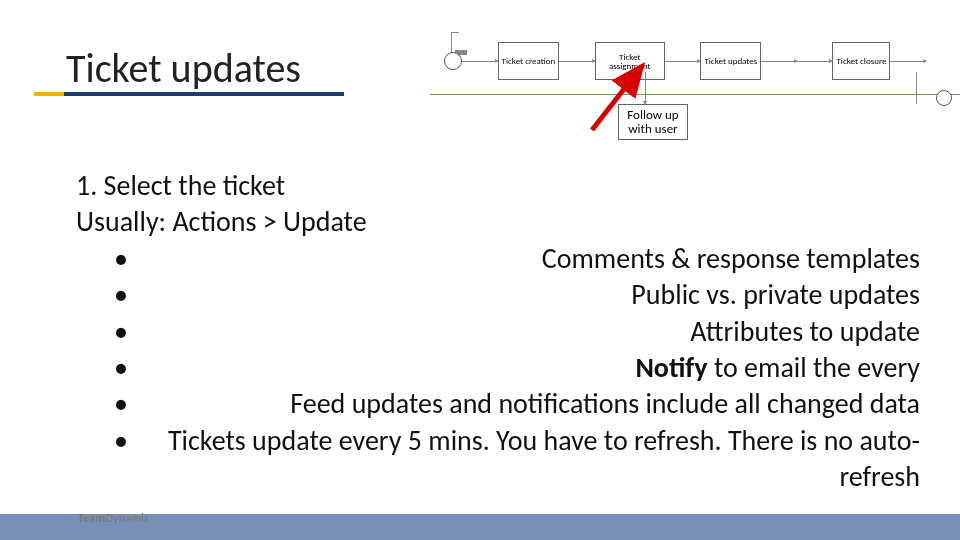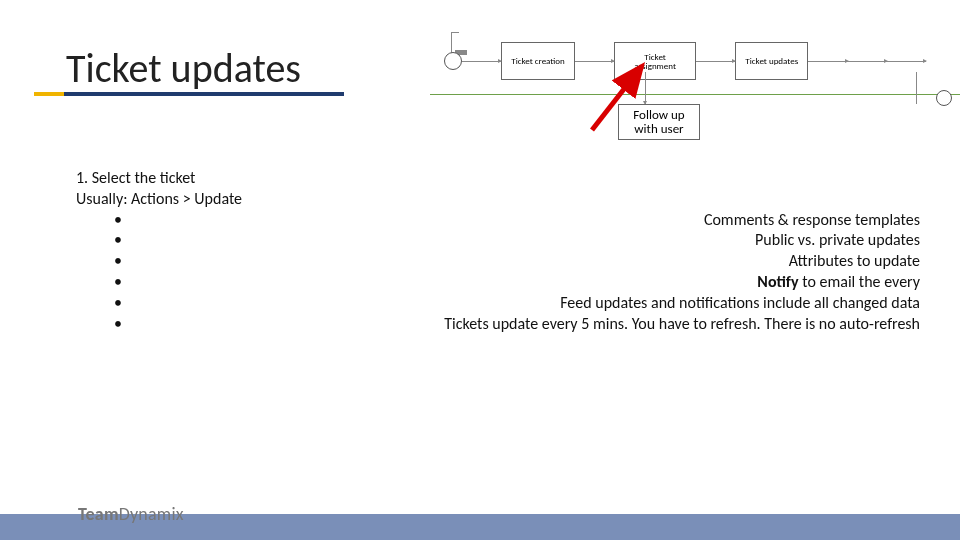--- a/index.html
+++ b/index.html
@@ -89,21 +89,21 @@
     height: 14px;
     border: 1px solid #555;
     border-radius: 50%;
     background: #fff;
     flex: 0 0 auto;
     margin-top: 74px;
   }
   .flow-node {
     border: 1px solid #666;
     background: #fff;
-    padding: 4px 9px;
+    padding: 4px 3px;
     text-align: center;
     min-width: 48px;
     max-width: 62px;
     flex: 0 0 auto;
     display: flex;
     align-items: center;
     justify-content: center;
     height: 28px;
   }
   .conn-h {
@@ -200,21 +200,21 @@
     left: 564px;
     top: 60px;
   }
 
   
   .body {
     position: absolute;
     top: 168px;
     left: 76px;
     right: 40px;
-    font-size: 16px;
+    font-size: 28px;
     color: #111;
     line-height: 1.3;
   }
   .bullets {
     padding-left: 38px;
   }
   .bullet-row {
     display: flex;
   }
   .bullet-row .dot {
@@ -228,21 +228,21 @@
     position: absolute;
     left: 0; right: 0; bottom: 0;
     height: 26px;
     background: #7a8fb8;
     z-index: 1;
   }
   .footer-logo {
     position: absolute;
     left: 78px;
     bottom: 15px;
-    font-size: 18px;
+    font-size: 12px;
     color: #777;
     z-index: 2;
     letter-spacing: 0.2px;
   }
   .footer-logo .bold { font-weight: 700; }
   .footer-logo .light { font-weight: 300; }
 </style>
 </head>
 <body>
 
@@ -258,20 +258,21 @@
 <div class="flowchart">
   <div class="start-circle"></div>
   <div class="conn-h"></div>
   <div class="flow-node">Ticket creation</div>
   <div class="conn-h"></div>
   <div class="flow-node">Ticket assignment</div>
   <div class="conn-h"></div>
   <div class="flow-node">Ticket updates</div>
   <div class="conn-h"></div>
   <div class="conn-h"></div>
+  <div class="flow-node">Ticket closure</div>
   <div class="conn-h"></div>
   <div style="width:10px"></div>
   <div class="end-circle"></div>
 </div>
 
 <div class="conn-updates-followup"></div>
 
 <div class="followup-wrap">
   <div class="flow-node" style="height:26px">Follow up with user</div>
 </div>

